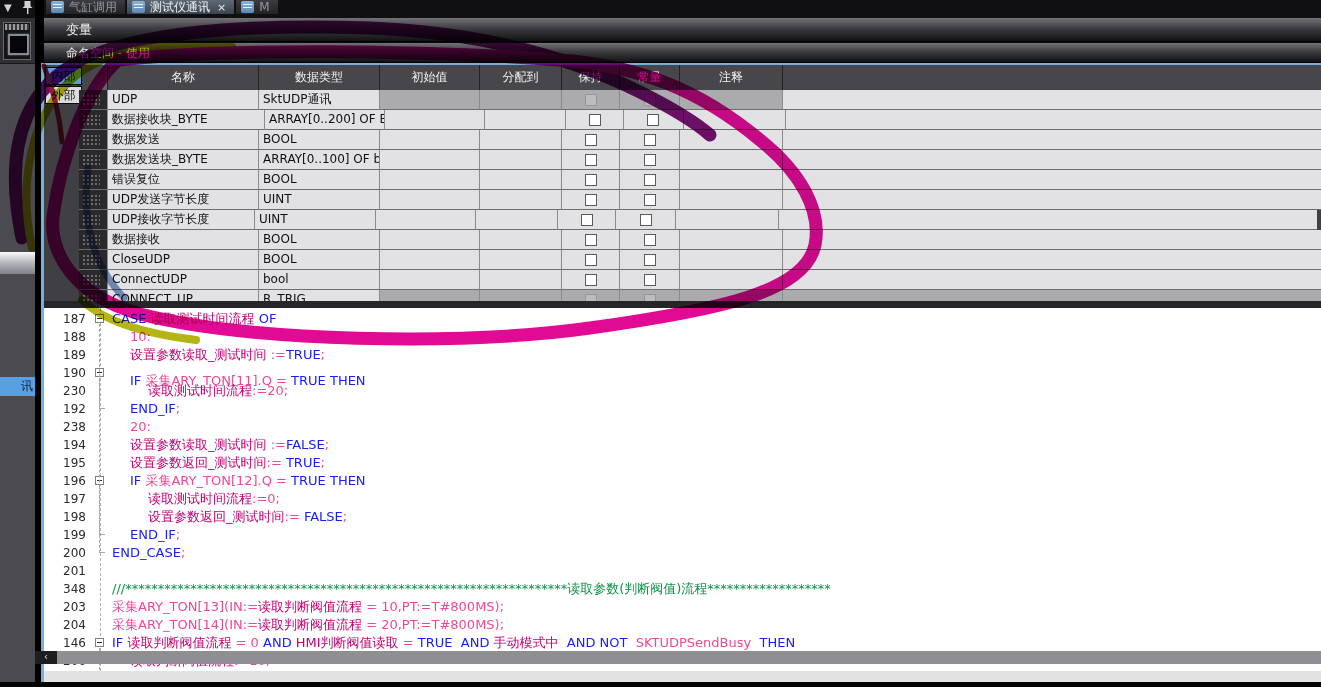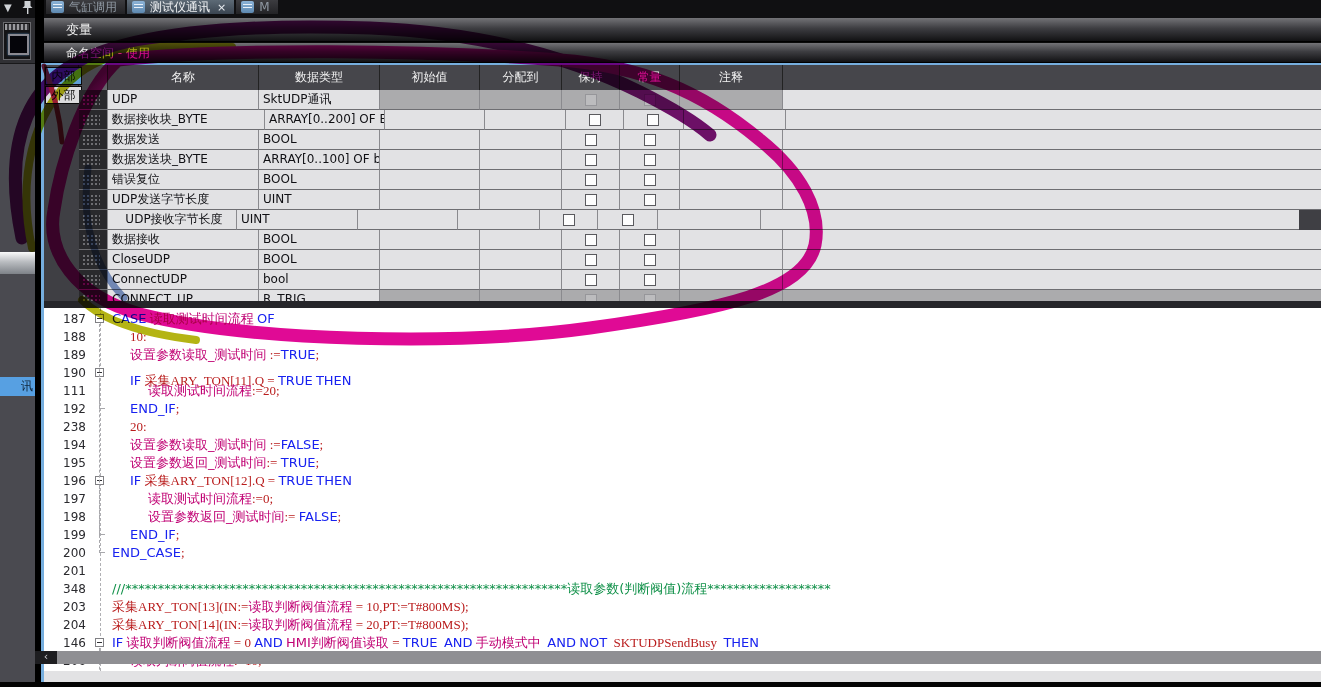--- a/index.html
+++ b/index.html
@@ -69,21 +69,21 @@
 
   
   .editor { position:absolute; left:0; top:243px; width:1277px; height:363px; background:#ffffff; overflow:hidden; }
   .code-line { position:absolute; height:18px; font-size:13px; line-height:18px; white-space:pre; }
   .line-num { position:absolute; width:34px; text-align:right; color:#2a2a2e; font-size:12px; line-height:18px; }
   .fold-col { position:absolute; left:56px; top:0; width:1px; height:363px; border-left:1px dashed #b0b0b4; }
   .fold-box { position:absolute; width:9px; height:9px; background:#fff; border:1px solid #808084; }
   .fold-box:before { content:""; position:absolute; left:1px; top:3px; width:5px; height:1px; background:#303034; }
   .fold-line { position:absolute; border-left:1px dashed #a8a8ac; width:5px; }
   .fold-line:after { content:""; position:absolute; left:0; bottom:0; width:5px; height:1px; background:#a8a8ac; }
-  .c-kw { color:#1822f0; } .c-var { color:#c00073; } .c-pl { color:#b91c1c;font-family:Liberation Serif, serif; } .c-cm { color:#0f9048; }
+  .c-kw { color:#1822f0; } .c-var { color:#c00073; } .c-pl { color:#ec4899; } .c-cm { color:#0f9048; }
 
   
   .hscroll { position:absolute; left:35px; top:651px; width:1286px; height:13px; }
   .hs-btn { position:absolute; left:0; top:0; width:22px; height:13px; background:#1d1d20; color:#cfcfd4;
             font-size:11px; line-height:12px; text-align:center; }
   .hs-track { position:absolute; left:22px; top:0; width:1264px; height:13px; background:#8f8f93; }
   .bottom-strip { position:absolute; left:0; top:682px; width:1321px; height:5px; background:#030303; }
 
   
   .annotation { position:absolute; left:0; top:0; width:1321px; height:687px;
@@ -248,21 +248,21 @@
               <div class="td cbcell" style="width: 60px;">
                 <div class="cb"></div>
               </div>
               <div class="td " style="width: 103px;"></div>
               <div class="td " style="width: 538px; border-right: none;"></div>
             </div>
             <div class="trow" style="top: 145px;">
               <div class="td grip" style="width: 29px;">
                 <div class="grip-dots"></div>
               </div>
-              <div class="td " style="width: 129px; text-align: center;">UDP接收字节长度</div>
+              <div class="td " style="width: 147px;">UDP接收字节长度</div>
               <div class="td " style="width: 121px;">UINT</div>
               <div class="td " style="width: 100px;"></div>
               <div class="td " style="width: 82px;"></div>
               <div class="td cbcell" style="width: 58px;">
                 <div class="cb"></div>
               </div>
               <div class="td cbcell" style="width: 60px;">
                 <div class="cb"></div>
               </div>
               <div class="td " style="width: 103px;"></div>
@@ -347,21 +347,21 @@
             <div class="line-num" style="left: 8px; top: 2px;">187</div>
             <div class="fold-box" style="left: 51px; top: 6px;"></div>
             <div class="code-line" style="left: 68px; top: 2px;"><span class="c-kw">CASE</span><span class="c-pl"> </span><span class="c-var">读取测试时间流程</span><span class="c-pl"> </span><span class="c-kw">OF</span></div>
             <div class="line-num" style="left: 8px; top: 20px;">188</div>
             <div class="code-line" style="left: 86px; top: 20px;"><span class="c-pl">10:</span></div>
             <div class="line-num" style="left: 8px; top: 38px;">189</div>
             <div class="code-line" style="left: 86px; top: 38px;"><span class="c-var">设置参数读取_测试时间</span><span class="c-pl"> :=</span><span class="c-kw">TRUE</span><span class="c-pl">;</span></div>
             <div class="line-num" style="left: 8px; top: 56px;">190</div>
             <div class="fold-box" style="left: 51px; top: 60px;"></div>
             <div class="code-line" style="left: 86px; top: 64px;"><span class="c-kw">IF</span><span class="c-pl"> 采集ARY_TON[11].Q = </span><span class="c-kw">TRUE</span><span class="c-pl"> </span><span class="c-kw">THEN</span></div>
-            <div class="line-num" style="left: 8px; top: 74px;">111</div>
+            <div class="line-num" style="left: 8px; top: 74px;">230</div>
             <div class="code-line" style="left: 104px; top: 74px;"><span class="c-var">读取测试时间流程</span><span class="c-pl">:=20;</span></div>
             <div class="line-num" style="left: 8px; top: 92px;">192</div>
             <div class="code-line" style="left: 86px; top: 92px;"><span class="c-kw">END_IF</span><span class="c-pl">;</span></div>
             <div class="line-num" style="left: 8px; top: 110px;">238</div>
             <div class="code-line" style="left: 86px; top: 110px;"><span class="c-pl">20:</span></div>
             <div class="line-num" style="left: 8px; top: 128px;">194</div>
             <div class="code-line" style="left: 86px; top: 128px;"><span class="c-var">设置参数读取_测试时间</span><span class="c-pl"> :=</span><span class="c-kw">FALSE</span><span class="c-pl">;</span></div>
             <div class="line-num" style="left: 8px; top: 146px;">195</div>
             <div class="code-line" style="left: 86px; top: 146px;"><span class="c-var">设置参数返回_测试时间</span><span class="c-pl">:= </span><span class="c-kw">TRUE</span><span class="c-pl">;</span></div>
             <div class="line-num" style="left: 8px; top: 164px;">196</div>

